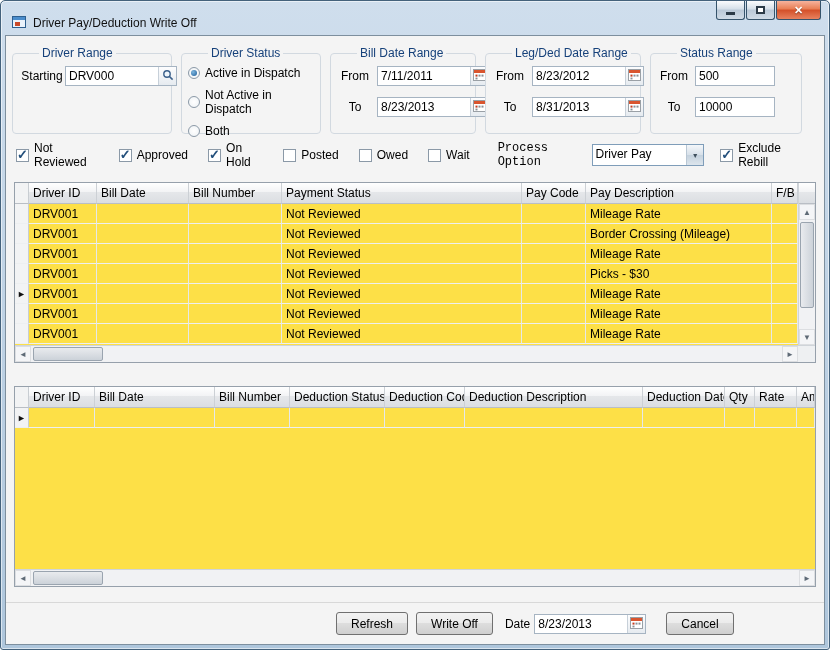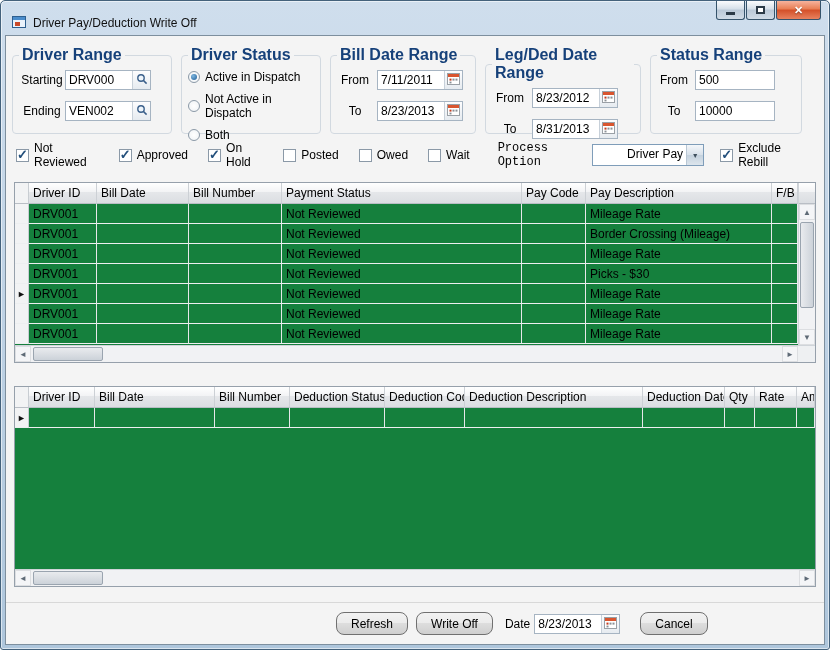--- a/index.html
+++ b/index.html
@@ -25,61 +25,61 @@
   .ico-max { width:9px; height:8px; border:2px solid #2b3a47; background:#fff; }
 
   .content {
     height:calc(100% - 26px); background:#f4f4f4; border:1px solid #7d8f9e;
     display:flex; flex-direction:column; overflow:hidden;
   }
 
   
   .filter-row { display:flex; gap:9px; padding:10px 0 0 6px; }
   fieldset { margin:0; padding:6px 6px 0; border:1px solid #d2d9e0; border-radius:4px; min-width:0; height:88px; background:#f4f4f4; }
-  legend { color:#16417a; padding:0 3px; margin-left:0; font-size:16px;font-weight:bold; }
+  legend { color:#16417a; padding:0 3px; margin-left:20px; font-size:12px; }
   .g-driver { width:160px; } .g-status { width:140px; } .g-bill { width:146px; }
   .g-leg { width:156px; } .g-amount { width:152px; }
   .frow { display:flex; align-items:center; margin-bottom:11px; }
   .frow label { flex:none;text-align:center; }
   .lab-l { width:46px; }
   .lab-r { width:36px; text-align:right; margin-right:4px; }
   .lab-a { width:34px; text-align:right; margin-right:4px; }
 
   .tb { display:flex; height:20px; border:1px solid #a6b4c2; background:#fff; }
   .tb input { flex:1; min-width:0; border:0; outline:0; padding:0 3px; background:transparent;
               font:12px "Liberation Sans", sans-serif; }
-  .w94 { width:86px; } .w78 { width:80px; }
+  .w94 { width:112px; } .w78 { width:80px; }
   .field-btn { width:18px; flex:none; border:0; border-left:1px solid #c7d0d9; padding:0; margin:0;
                background:linear-gradient(#fdfdfe,#e6ebf0); display:flex; align-items:center; justify-content:center; }
 
   .radio-row { display:flex; align-items:center; margin-bottom:8px; }
   .radio { width:12px; height:12px; flex:none; border:1px solid #8b99a7; border-radius:50%;
            background:radial-gradient(#ffffff,#edf1f4); margin-right:5px; position:relative; }
   .radio.checked::after { content:""; position:absolute; inset:2px; border-radius:50%;
            background:radial-gradient(circle at 35% 35%, #7db6df, #1d5c97); }
 
   .cb { width:13px; height:13px; flex:none; border:1px solid #8b99a7; background:#fff;
         margin-right:5px; position:relative; }
   .cb.checked::after { content:"✓"; position:absolute; top:-3px; left:0; font-size:13px;
         font-weight:bold; color:#24507c; }
 
   
   .options-row { display:flex; align-items:center; height:22px; margin:10px 0 0 10px; }
   .opt { display:flex; align-items:center; margin-right:20px; cursor:default; }
   .po-label { margin-left:8px; margin-right:4px;font-family:Liberation Mono, monospace; }
-  .combo { display:flex; width:126px; height:22px; border:1px solid #7f9db9; background:#fff;text-align:right; }
+  .combo { display:flex; width:126px; height:22px; border:1px solid #7f9db9; background:#fff; }
   .combo-value { flex:1; padding:2px 3px; overflow:hidden; white-space:nowrap; }
   .combo-btn { width:17px; flex:none; border-left:1px solid #b9c7d4;
                background:linear-gradient(#f4f7fa,#d7e0e9 50%,#c4d1dd 50%,#dde5ec);
                display:flex; align-items:center; justify-content:center; }
   .arr { font-size:7px; color:#40505e; }
   .opt-rebill { margin-left:16px; }
 
   
-  .grid-outer { background:#15803d; border:1px solid #96a0ab; margin:0 8px; display:grid; }
+  .grid-outer { background:#fde047; border:1px solid #96a0ab; margin:0 8px; display:grid; }
   .top-grid { margin-top:16px; height:181px; grid-template-columns:1fr 17px; grid-template-rows:1fr 17px; }
   .bottom-grid { margin-top:23px; height:201px; grid-template-columns:1fr; grid-template-rows:1fr 17px; }
   .grid-main { grid-row:1; grid-column:1; overflow:hidden; }
   table { width:100%; border-collapse:separate; border-spacing:0; table-layout:fixed; font-size:12px; }
   th { height:21px; font-weight:normal; text-align:left; padding:0 4px; white-space:nowrap; overflow:hidden;
        background:linear-gradient(#ffffff,#f2f3f5 45%,#e5e7ea 46%,#dbdee2);
        border-right:1px solid #ccd0d5; border-bottom:1px solid #b9bec5; }
   td { height:20px; padding:0 4px; white-space:nowrap; overflow:hidden;
        border-right:1px solid #e6e8ea; border-bottom:1px solid #edeff0; }
   th.sel, td.sel { width:14px; padding:0; background:#f2f3f4; border-right:1px solid #c8cdd2;
@@ -93,21 +93,21 @@
   .hscroll { grid-row:2; grid-column:1; display:flex; border-top:1px solid #cfd4d9; background:#f1f2f4; }
   .hs-track { flex:1; position:relative; }
   .hs-thumb { position:absolute; left:2px; top:1px; bottom:1px; width:70px;
               background:linear-gradient(#e9ebee,#ccd2d9); border:1px solid #9aa4af; border-radius:2px; }
   .sb-btn { width:16px; height:16px; flex:none; display:flex; align-items:center; justify-content:center;
             font-size:8px; color:#5e6a76; background:#f4f5f7; border:1px solid #dcdee1; }
   .sb-corner { grid-row:2; grid-column:2; background:#eef0f2; border-top:1px solid #cfd4d9; }
 
   
   .footer { flex:1; margin-top:15px; border-top:1px solid #d8d8d8; display:flex; align-items:center; padding-left:330px; }
-  .btn { height:23px; padding:0 14px; border:1px solid #707070; border-radius:8px;
+  .btn { height:23px; padding:0 14px; border:1px solid #707070; border-radius:3px;
          background:linear-gradient(#f2f2f2,#ebebeb 50%,#dddddd 50%,#cfcfcf);
          font:12px "Liberation Sans", sans-serif; color:#000; }
   .btn + .btn { margin-left:8px; }
   .date-lab { margin-left:12px; margin-right:4px; }
   .btn-cancel { margin-left:20px; }
 </style>
 </head>
 <body>
 
 <div class="window">
@@ -137,34 +137,20 @@
   <div class="content">
 
     <div class="filter-row">
 
       <fieldset class="g-driver">
         <legend>Driver Range</legend>
         <div class="frow">
           <label class="lab-l">Starting</label>
           <div class="tb w94">
             <input value="DRV000" style="">
-            <button class="field-btn">
-              <span>
-                <svg width="12" height="12" viewBox="0 0 12 12">
-                    <circle cx="5" cy="5" r="3.2" fill="#eef5fb" stroke="#3a5f8a" stroke-width="1.4"></circle>
-                    <line x1="7.5" y1="7.5" x2="10.6" y2="10.6" stroke="#3a5f8a" stroke-width="1.6"></line>
-                  </svg>
-              </span>
-            </button>
-          </div>
-        </div>
-        <div class="frow">
-          <label class="lab-l">Ending</label>
-          <div class="tb w94">
-            <input value="VEN002" style="">
             <button class="field-btn">
               <span>
                 <svg width="12" height="12" viewBox="0 0 12 12">
                     <circle cx="5" cy="5" r="3.2" fill="#eef5fb" stroke="#3a5f8a" stroke-width="1.4"></circle>
                     <line x1="7.5" y1="7.5" x2="10.6" y2="10.6" stroke="#3a5f8a" stroke-width="1.6"></line>
                   </svg>
               </span>
             </button>
           </div>
         </div>

